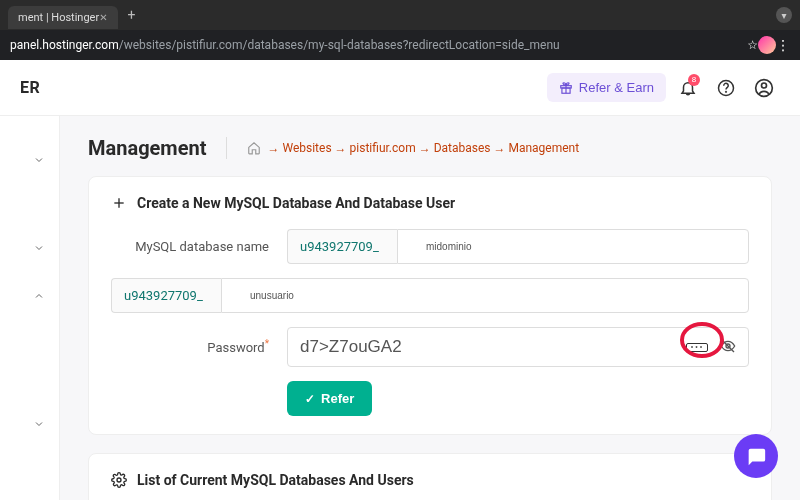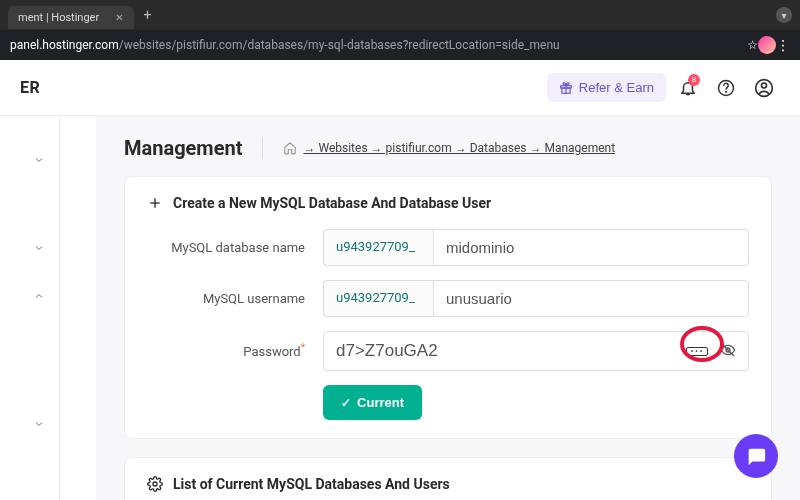--- a/index.html
+++ b/index.html
@@ -1,52 +1,52 @@
 <!DOCTYPE html>
 <html><head>
 <meta charset="utf-8">
 <style>
 *{margin:0;padding:0;box-sizing:border-box;}
 body{font-family:-apple-system,BlinkMacSystemFont,"Segoe UI",Roboto,Arial,sans-serif;background:#fff;overflow:hidden;}
 .browser-top{background:#2b2b2b;height:30px;display:flex;align-items:center;padding:0 8px;}
-.tab{background:#3c3c3c;color:#ddd;font-size:11px;padding:5px 10px;border-radius:6px 6px 0 0;display:flex;align-items:center;gap:16px;margin-top:4px;}
+.tab{background:#3c3c3c;color:#ddd;font-size:11px;padding:5px 10px;border-radius:6px 6px 0 0;display:flex;align-items:center;gap:0;margin-top:4px;}
 .tab-close{color:#aaa;font-size:10px;cursor:pointer;}
 .tab-new{color:#bbb;margin-left:10px;font-size:14px;}
 .browser-min{margin-left:auto;color:#ccc;background:#555;border-radius:50%;width:16px;height:16px;display:flex;align-items:center;justify-content:center;font-size:10px;}
 .addr-bar{background:#202124;height:30px;display:flex;align-items:center;padding:0 10px;color:#9aa0a6;font-size:12px;}
 .addr-bar .url{flex:1;overflow:hidden;white-space:nowrap;}
 .addr-bar .url .dom{color:#fff;}
 .star{color:#fff;}
 .avatar{width:18px;height:18px;border-radius:50%;background:linear-gradient(135deg,#f3a,#fc9);}
 .dots{color:#fff;font-size:14px;}
 .app-header{height:56px;border-bottom:1px solid #eee;display:flex;align-items:center;padding:0 20px;gap:6px;}
 .logo{font-weight:700;color:#2a2a2a;font-size:16px;letter-spacing:0.5px;}
 .spacer{flex:1;}
 .refer-btn{background:#f3eefc;color:#6c4fd6;border-radius:6px;padding:7px 12px;font-size:13px;display:flex;align-items:center;gap:6px;border:none;}
 .gift-icon{width:14px;height:14px;}
 .icon-btn{background:transparent;border:none;width:32px;height:32px;display:flex;align-items:center;justify-content:center;position:relative;color:#333;}
 .bell-badge{position:absolute;top:2px;right:4px;background:#ff4d6a;color:#fff;font-size:8px;width:12px;height:12px;border-radius:50%;display:flex;align-items:center;justify-content:center;}
-.layout{display:flex;height:calc(500px - 116px);gap:36px;}
+.layout{display:flex;height:calc(500px - 116px);}
 .sidebar{width:60px;border-right:1px solid #eee;background:#fff;padding-top:20px;}
 .side-item{height:48px;display:flex;align-items:center;justify-content:flex-end;padding-right:14px;}
 .chev{color:#666;}
 .side-gap{height:40px;}
 .main{flex:1;background:#f7f7f9;padding:20px 28px;overflow-y:auto;}
 .page-head{display:flex;align-items:center;gap:20px;margin-bottom:16px;}
 .page-title{font-size:20px;font-weight:700;color:#2a2a2a;}
 .crumb-sep{width:1px;height:22px;background:#ddd;}
-.breadcrumb{color:#404040;font-size:12px;display:flex;align-items:flex-start;gap:6px;text-decoration:underline;}
+.breadcrumb{color:#c2410c;font-size:12px;display:flex;align-items:flex-start;gap:6px;}
 .card{background:#fff;border:1px solid #eee;border-radius:8px;padding:18px 22px;margin-bottom:18px;}
 .card-head{display:flex;align-items:center;gap:10px;font-weight:700;font-size:14px;color:#2a2a2a;margin-bottom:18px;}
 .plus-icon{width:16px;height:16px;}
 .form-row{display:flex;align-items:center;margin-bottom:14px;}
 .form-label{width:176px;text-align:right;padding-right:18px;font-size:13px;color:#555;}
 .field-group{flex:1;display:flex;gap:0;}
 .prefix{border:1px solid #ddd;border-right:none;border-radius:4px 0 0 4px;padding:9px 12px;font-size:13px;background:#fafafa;color:#0f766e;min-width:110px;}
-.field{flex:1;border:1px solid #ddd;border-radius:0 4px 4px 0;padding:9px 12px;font-size:15px;color:#555;}
+.field{flex:1;border:1px solid #ddd;border-radius:0 4px 4px 0;padding:9px 28px;font-size:10px;color:#555;}
 .field-full{flex:1;border:1px solid #ddd;border-radius:4px;padding:9px 12px;font-size:13px;color:#555;display:flex;align-items:center;position:relative;}
 .pwd-tools{margin-left:auto;display:flex;align-items:center;gap:12px;}
 .kbd-icon{border:1px solid #333;border-radius:2px;padding:0 3px;font-size:9px;line-height:7px;letter-spacing:1.5px;}
 .eye-off{font-size:14px;color:#555;}
 .red-ring{position:absolute;right:24px;top:-6px;width:44px;height:36px;border:4px solid #e5173f;border-radius:50%;pointer-events:none;}
 .create-btn{background:#00b090;color:#fff;border:none;border-radius:6px;padding:10px 18px;font-size:13px;font-weight:600;display:flex;align-items:center;gap:6px;margin-left:176px;}
 .check{font-size:12px;}
 .req{color:#e74;font-size:10px;vertical-align:super;}
 .gear-icon{width:16px;height:16px;}
 .fab{position:fixed;bottom:22px;right:22px;width:44px;height:44px;border-radius:50%;background:#6b3cf5;display:flex;align-items:center;justify-content:center;}
@@ -158,21 +158,20 @@
 
       <div class="form-row">
         <div class="form-label">MySQL database name</div>
         <div class="field-group">
           <div class="prefix">u943927709_</div>
           <input class="field" value="midominio" style="">
         </div>
       </div>
 
       <div class="form-row">
-        <div class="form-label">MySQL username</div>
         <div class="field-group">
           <div class="prefix">u943927709_</div>
           <input class="field" value="unusuario" style="">
         </div>
       </div>
 
       <div class="form-row">
         <div class="form-label"><span>Password</span><span class="req">*</span></div>
         <div class="field-full">
           <input style="border: none; outline: none; flex: 1 1 0%; font-size: 17px; color: rgb(85, 85, 85);" value="d7&gt;Z7ouGA2">
@@ -185,21 +184,21 @@
                   <line x1="3" y1="3" x2="21" y2="21"></line>
                 </svg>
             </span>
           </div>
           <div class="red-ring"></div>
         </div>
       </div>
 
       <button class="create-btn">
         <span class="check">✓</span>
-        <span>Current</span>
+        <span>Refer</span>
       </button>
     </div>
 
     <div class="card">
       <div class="card-head">
         <svg class="gear-icon" viewBox="0 0 24 24" fill="none" stroke="#2a2a2a" stroke-width="2">
             <circle cx="12" cy="12" r="3"></circle>
             <path d="M19.4 15a1.7 1.7 0 00.3 1.8l.1.1a2 2 0 11-2.8 2.8l-.1-.1a1.7 1.7 0 00-1.8-.3 1.7 1.7 0 00-1 1.5V21a2 2 0 11-4 0v-.1a1.7 1.7 0 00-1-1.5 1.7 1.7 0 00-1.8.3l-.1.1a2 2 0 11-2.8-2.8l.1-.1a1.7 1.7 0 00.3-1.8 1.7 1.7 0 00-1.5-1H3a2 2 0 110-4h.1a1.7 1.7 0 001.5-1 1.7 1.7 0 00-.3-1.8l-.1-.1a2 2 0 112.8-2.8l.1.1a1.7 1.7 0 001.8.3H9a1.7 1.7 0 001-1.5V3a2 2 0 114 0v.1a1.7 1.7 0 001 1.5 1.7 1.7 0 001.8-.3l.1-.1a2 2 0 112.8 2.8l-.1.1a1.7 1.7 0 00-.3 1.8V9a1.7 1.7 0 001.5 1H21a2 2 0 110 4h-.1a1.7 1.7 0 00-1.5 1z"></path>
           </svg>
         <span>List of Current MySQL Databases And Users</span>

